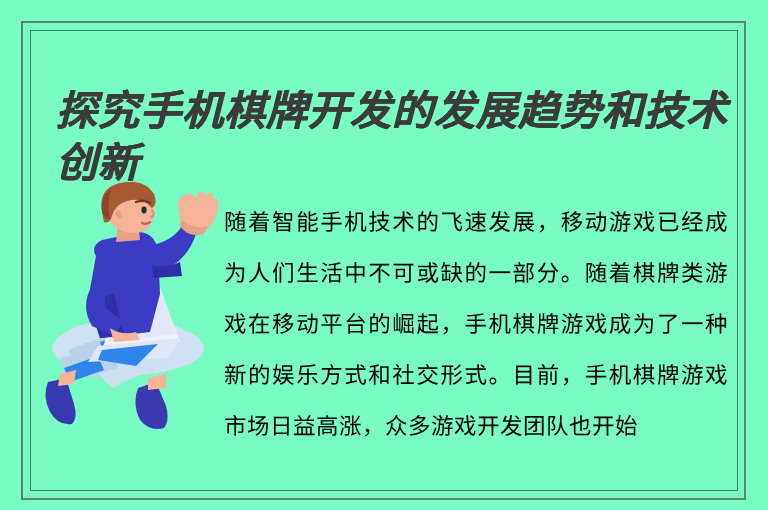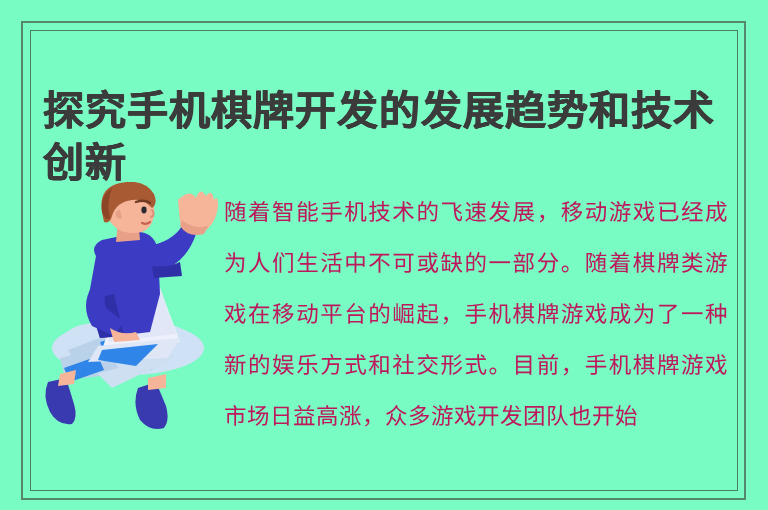--- a/index.html
+++ b/index.html
@@ -41,43 +41,44 @@
     width: 708px;
     height: 461px;
     border: 1px solid #4c7c65;
     box-sizing: border-box;
     pointer-events: none;
   }
 
   
   #page-title {
     position: absolute;
-    left: 43px;
+    left: 56px;
     top: 58px;
     width: 690px;
     font-family: "DejaVu Serif", "Liberation Serif", serif;
     font-size: 41px;
     line-height: 52px;
     font-weight: 700;
+    font-style: italic;
     letter-spacing: 1px;
     color: #3b3b3b;
     white-space: normal;
     text-shadow: 0.6px 0 0 #3b3b3b, -0.4px 0.4px 0 #3b3b3b;
   }
 
   
   #body-paragraph {
     position: absolute;
     left: 224px;
-    top: 164px;
+    top: 176px;
     width: 504px;
-    font-family: Liberation Serif, serif;
+    font-family: Liberation Mono, monospace;
     font-size: 22.5px;
     line-height: 51px;
-    color: #be185d;
+    color: #000000;
     text-align: justify;
     text-align-last: left;
     letter-spacing: 0.5px;
     word-break: break-all;
   }
 
   
   #illustration {
     position: absolute;
     left: 40px;

